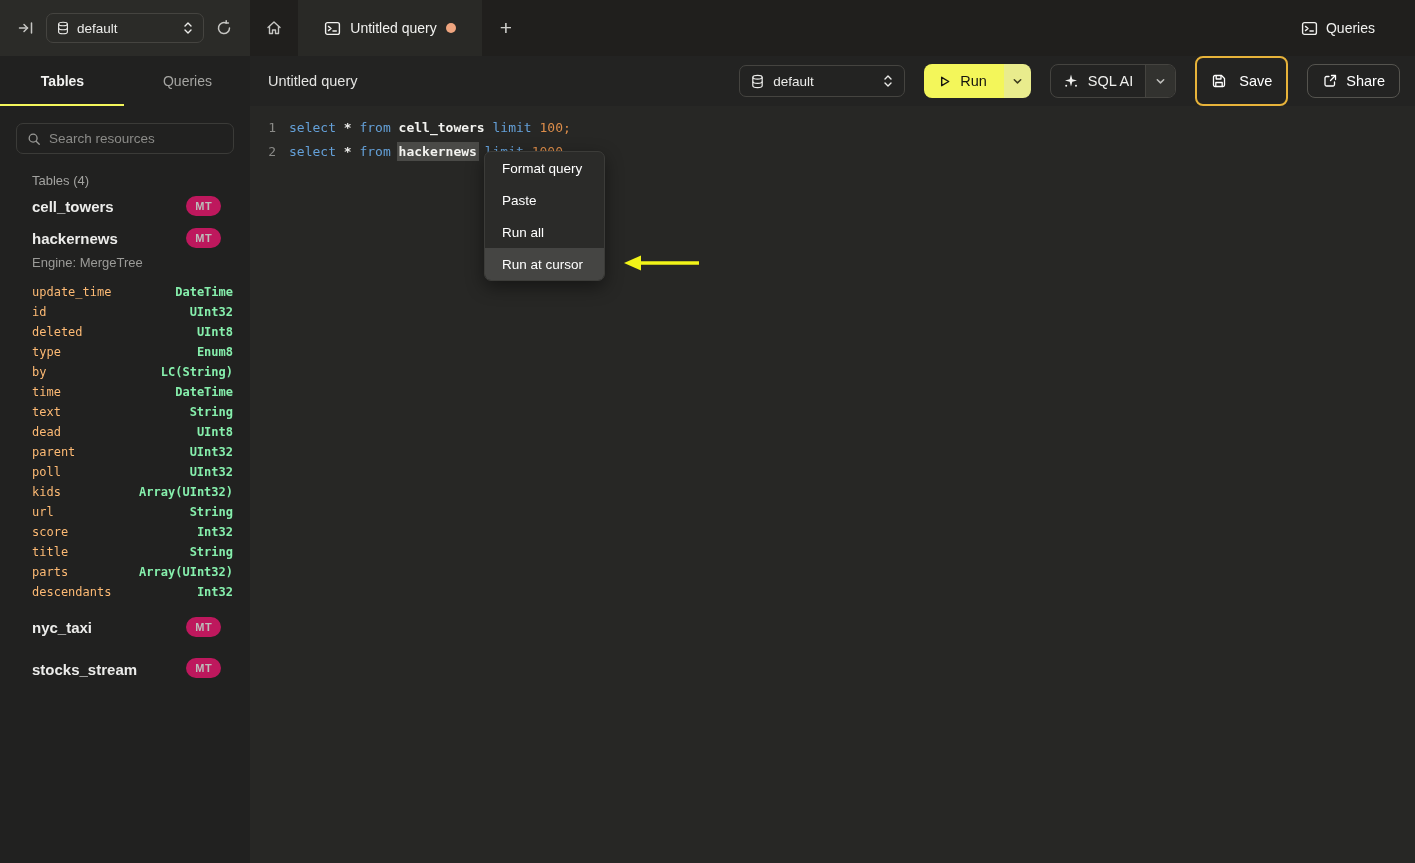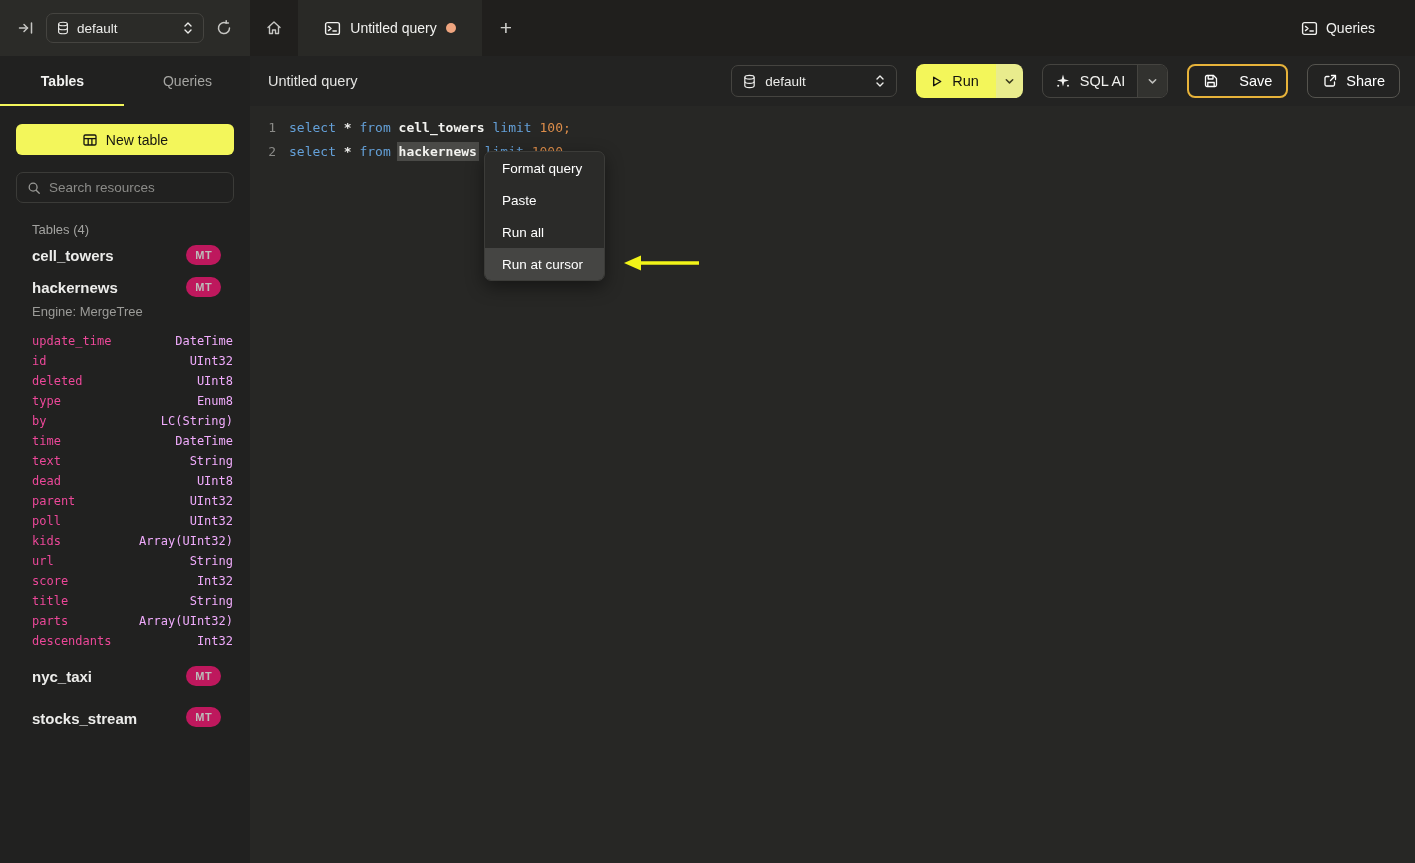--- a/index.html
+++ b/index.html
@@ -36,39 +36,39 @@
   .search-box input::placeholder { color:#8b8b88; }
   .section-label { margin-top:19px; height:16px; padding-left:32px; font-size:13px; color:#a3a3a0; }
   .table-row { height:30px; flex:none; display:flex; align-items:center; justify-content:space-between; padding:0 29px 0 32px; cursor:pointer; }
   .table-row .tname { font-size:15px; font-weight:600; color:#ececea; }
   .pill { background:#be185d; color:#bdbdba; font-size:11px; font-weight:600; letter-spacing:.4px; padding:4px 9px; border-radius:11px; }
   .row-cell { margin-top:2px; }
   .row-hn { margin-top:2px; }
   .engine-label { margin-top:2px; height:18px; padding-left:32px; font-size:13px; color:#9b9b98; }
   .col-list { margin-top:9px; }
   .col-row { height:20px; display:flex; align-items:center; justify-content:space-between; padding:0 17px 0 32px; font-family:"DejaVu Sans Mono", monospace; font-size:12px; }
-  .col-row .col-name { color:#ec4899; }
-  .col-row .col-type { color:#f0abfc; }
+  .col-row .col-name { color:#fdba74; }
+  .col-row .col-type { color:#86efac;font-weight:bold; }
   .row-nyc { margin-top:10px; }
   .row-stocks { margin-top:6px;align-items:flex-end; }
 
   
   .main { flex:1; position:relative; background:#272725; display:flex; flex-direction:column; min-width:0; }
   .main-toolbar { height:50px; flex:none; background:#232322; display:flex; align-items:center; padding:0 15px 0 18px; }
   .query-title { font-size:14.5px; color:#e4e4e2; }
   .toolbar-controls { margin-left:auto; display:flex; align-items:center; gap:19px; }
   .db-select2 { width:166px; height:32px; display:flex; align-items:center; gap:8px; border:1px solid #454440; border-radius:7px; padding:0 10px; color:#ececea; font-size:13.5px; cursor:pointer; background:transparent; }
   .db-select2 .grow { flex:1; }
   .run-btn { display:flex; height:34px; cursor:pointer;justify-content:flex-end; }
   .run-main { display:flex; align-items:center; gap:8px; background:#f3f65a; color:#15150f; border:none; border-radius:8px 0 0 8px; padding:0 17px 0 13px; font-size:14.5px; font-weight:500; cursor:pointer; }
   .run-chevron { width:27px; display:flex; align-items:center; justify-content:center; background:#e9ec8d; border:none; border-radius:0 8px 8px 0; color:#3c3c1e; cursor:pointer; }
   .sqlai-btn { display:flex; height:34px; border:1px solid #454440; border-radius:8px; overflow:hidden; cursor:pointer; }
   .sqlai-main { display:flex; align-items:center; gap:9px; padding:0 12px; color:#f0f0ee; font-size:14.5px; background:transparent; border:none; cursor:pointer; }
   .sqlai-chevron { width:30px; display:flex; align-items:center; justify-content:center; background:#32322f; border:none; border-left:1px solid #454440; color:#c0c0bd; cursor:pointer; }
-  .save-btn { height:34px; display:flex; align-items:center; gap:20px; border:2px solid #e7b33a; border-radius:8px; padding:0 14px; background:transparent; color:#ffffff; font-size:14.5px; cursor:pointer; }
+  .save-btn { height:50px; display:flex; align-items:center; gap:12px; border:2px solid #e7b33a; border-radius:8px; padding:0 14px; background:transparent; color:#ffffff; font-size:14.5px; cursor:pointer; }
   .share-btn { height:34px; display:flex; align-items:center; gap:8px; border:1px solid #55544f; border-radius:8px; padding:0 14px; background:transparent; color:#ffffff; font-size:14.5px; cursor:pointer; }
 
   
   .editor { flex:1; padding-top:10px; font-family:"DejaVu Sans Mono", monospace; font-size:13px; line-height:24px; }
   .code-line { display:flex; height:24px; }
   .gutter { width:26px; flex:none; text-align:right; color:#8a8a87; margin-right:13px; }
   .code-text { white-space:pre; }
   .tok-keyword { color:#64a0d8; }
   .tok-plain { color:#d8d8d5; }
   .tok-star { color:#eeeeec; font-weight:bold; }
@@ -166,31 +166,20 @@
   </header>
 
   <div class="workspace">
 
     <aside class="sidebar">
       <div class="side-tabs">
         <button class="side-tab active">Tables</button>
         <button class="side-tab">Queries</button>
         <div class="side-tab-underline"></div>
       </div>
-      <button class="new-table-btn">
-        <span>
-          <svg width="16" height="16" viewBox="0 0 16 16" fill="none" stroke="currentColor" stroke-width="1.3" stroke-linejoin="round">
-            <rect x="2" y="3" width="12" height="10" rx="1.3"></rect>
-              <line x1="2" y1="6.6" x2="14" y2="6.6"></line>
-              <line x1="6.2" y1="6.6" x2="6.2" y2="13"></line>
-              <line x1="9.9" y1="6.6" x2="9.9" y2="13"></line>
-          </svg>
-        </span>
-        <span>New table</span>
-      </button>
       <div class="search-box">
         <span>
           <svg width="14" height="14" viewBox="0 0 16 16" fill="none" stroke="currentColor" stroke-width="1.5" stroke-linecap="round">
             <circle cx="7" cy="7" r="4.5"></circle>
               <line x1="10.5" y1="10.5" x2="14" y2="14"></line>
           </svg>
         </span>
         <input type="text" placeholder="Search resources" style="">
       </div>
       <div class="section-label">Tables (4)</div>

